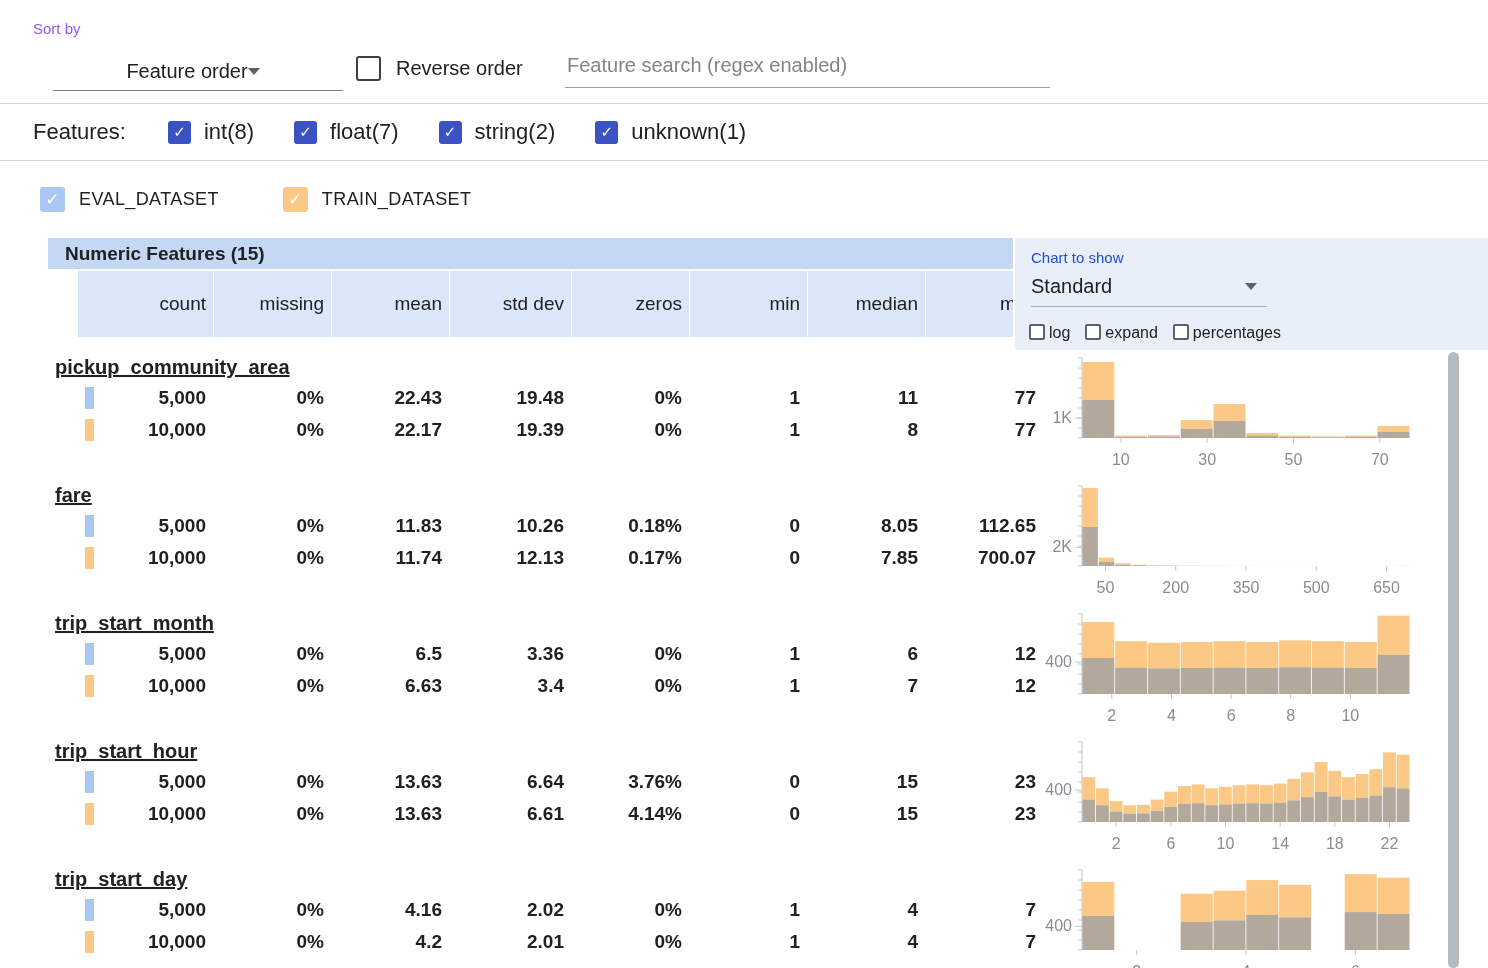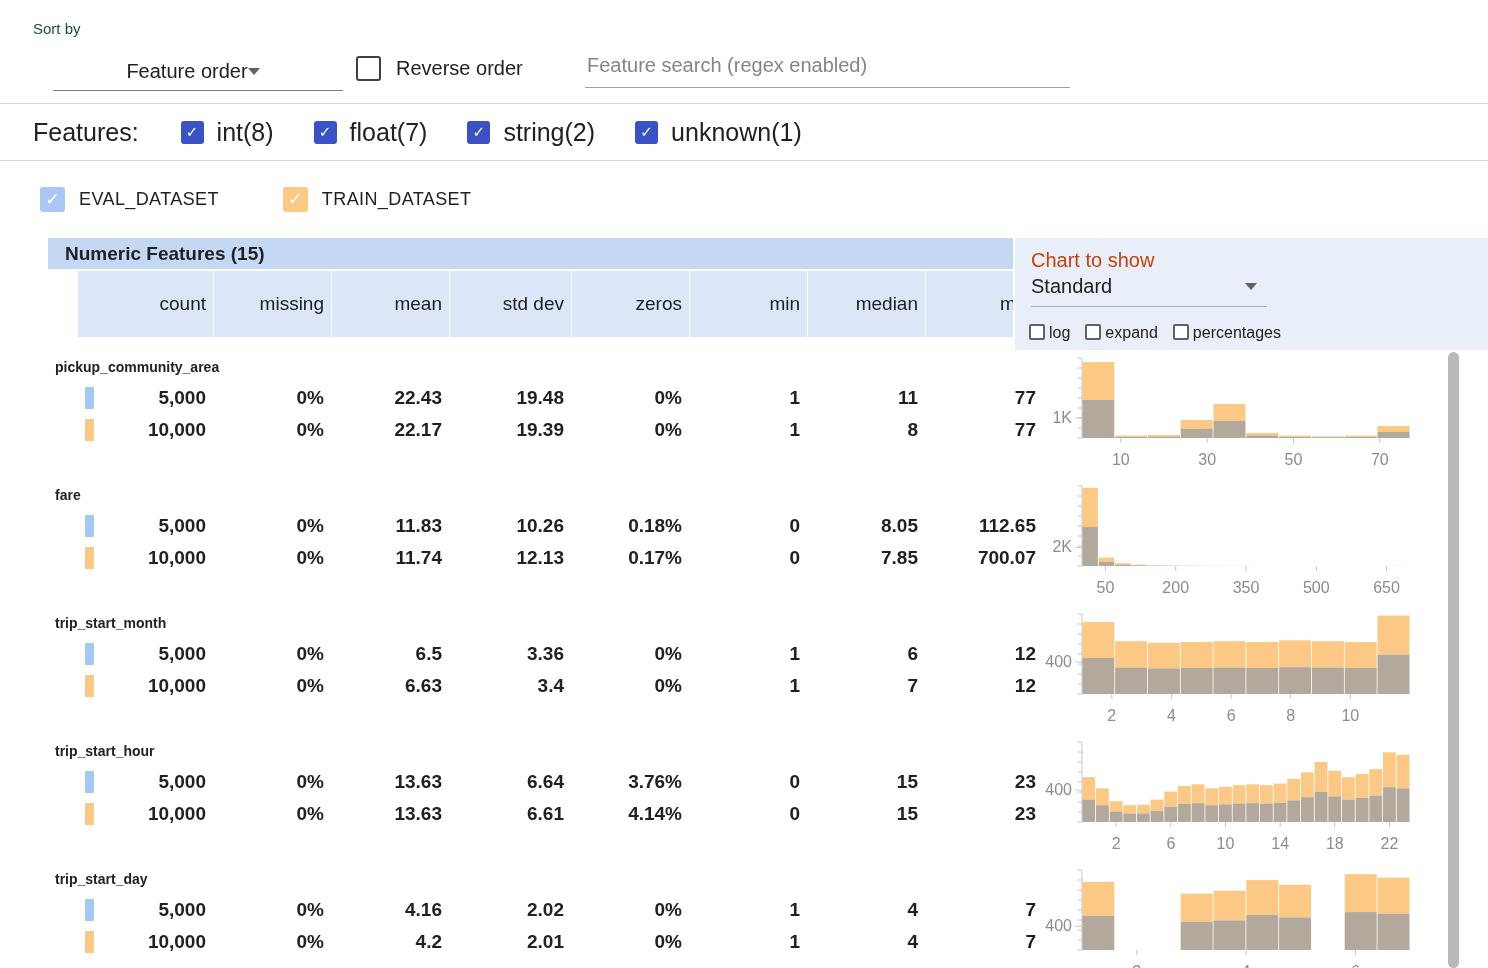--- a/index.html
+++ b/index.html
@@ -3,34 +3,34 @@
 <meta charset="utf-8">
 <style>
   * { margin:0; padding:0; }
   body {
     width:1488px; height:968px; overflow:hidden; position:relative;
     font-family:"Liberation Sans","DejaVu Sans",sans-serif;
     color:#202124; background:#fff;
   }
   
   .toolbar { position:relative; height:103px; border-bottom:1px solid #d6d6d6; }
-  .sort-label { position:absolute; left:33px; top:20px; font-size:15px; color:#14532d; }
+  .sort-label { position:absolute; left:33px; top:20px; font-size:15px; color:#8b5cf6; }
   .sort-select { position:absolute; left:33px; top:52px; width:290px; height:38px;
     border-bottom:1px solid #7f7f7f; display:flex; align-items:center;
     justify-content:center; font-size:20px; cursor:pointer;margin-left:20px; }
   .dd-arrow { width:0; height:0; border-left:6px solid transparent;
     border-right:6px solid transparent; border-top:7px solid #616161; margin-right:10px; }
   .reverse-wrap { position:absolute; left:356px; top:56px; display:flex; align-items:center; gap:15px; font-size:20px; }
-  .search-wrap { position:absolute; left:585px; top:48px; width:481px; }
+  .search-wrap { position:absolute; left:565px; top:48px; width:481px; }
   .search-input { width:100%; border:0; border-bottom:1px solid #9aa0a6; font-size:20px;
     padding:6px 2px 10px; font-family:inherit; color:#202124; outline:none; background:transparent; }
   .search-input::placeholder { color:#80868b; }
   
   .features-row { height:56px; border-bottom:1px solid #d6d6d6; display:flex; align-items:center;
-    padding-left:33px; font-size:25px; }
+    padding-left:33px; font-size:22px; }
   .features-label { margin-right:42px; }
   .ftype { display:flex; align-items:center; gap:13px; margin-right:40px; }
   
   .cb { box-sizing:border-box; display:inline-flex; align-items:center; justify-content:center;
     border-radius:3px; flex:none; cursor:pointer; }
   .cb-accent { width:23px; height:23px; background:var(--accent); color:#fff; }
   .cb-accent::after { content:"✓"; font-size:15px; font-weight:700; }
   .cb-plain { width:25px; height:25px; border:2px solid #3c4043; background:#fff; }
   .cb-eval, .cb-train { width:25px; height:25px; color:#fff; }
   .cb-eval { background:var(--eval-color); }
@@ -46,30 +46,30 @@
   .table-header { display:flex; height:112px; }
   .th-left { width:965px; flex:none; }
   .th-title { height:31px; background:var(--title-bg); display:flex; align-items:center;
     padding-left:17px; font-size:19px; font-weight:700; box-sizing:border-box; }
   .grid8 { display:grid; grid-template-columns:135px 118px 118px 122px 118px 118px 118px 118px;margin-left:30px; }
   .th-cols { height:68px; background:var(--cols-bg); border-top:2px solid #fff; box-sizing:border-box; }
   .hcell { display:flex; align-items:center; justify-content:flex-end; padding-right:7px;
     font-size:19px; border-left:1px solid #fff; box-sizing:border-box; }
   .hcell:first-child { border-left:0; }
   .chart-panel { flex:1; background:var(--panel-bg); position:relative; border-left:2px solid #fff; box-sizing:border-box; }
-  .cp-label { position:absolute; left:16px; top:11px; font-size:20px; color:#c2410c; }
+  .cp-label { position:absolute; left:16px; top:11px; font-size:15px; color:#1d4ed8; }
   .cp-select { position:absolute; left:16px; top:37px; width:236px; display:flex; align-items:center;
     justify-content:space-between; font-size:20px; border-bottom:1px solid #aab1b9; padding-bottom:8px; cursor:pointer; }
   .cp-opts { position:absolute; left:14px; top:86px; display:flex; align-items:center; gap:15px; font-size:16px; }
   .cp-opt { display:flex; align-items:flex-start; gap:4px; }
   
   .rows { padding-top:2px; }
   .feature { display:flex; height:128px; }
   .stats { width:965px; flex:none; }
-  .fname { height:30px; line-height:30px; font-size:14px; font-weight:700; padding-left:7px; box-sizing:border-box; }
+  .fname { height:30px; line-height:30px; font-size:20px; font-weight:700; padding-left:7px; box-sizing:border-box;text-decoration:underline; }
   .drow { position:relative; height:32px; }
   .cell { font-size:19px; font-weight:700; line-height:32px; text-align:right; padding-right:7px; box-sizing:border-box; }
   .swatch { position:absolute; left:7px; top:5px; width:9px; height:22px; }
   .sw-eval { background:var(--eval-color); }
   .sw-train { background:var(--train-color); }
   .chart { flex:none; width:440px; }
   svg text { font-family:"Liberation Sans","DejaVu Sans",sans-serif; font-size:16px; fill:#868d94; }
   
   .scroll-thumb { position:absolute; left:1448px; top:352px; width:11px; height:616px;
     border-radius:6px; background:#b7babd; }

